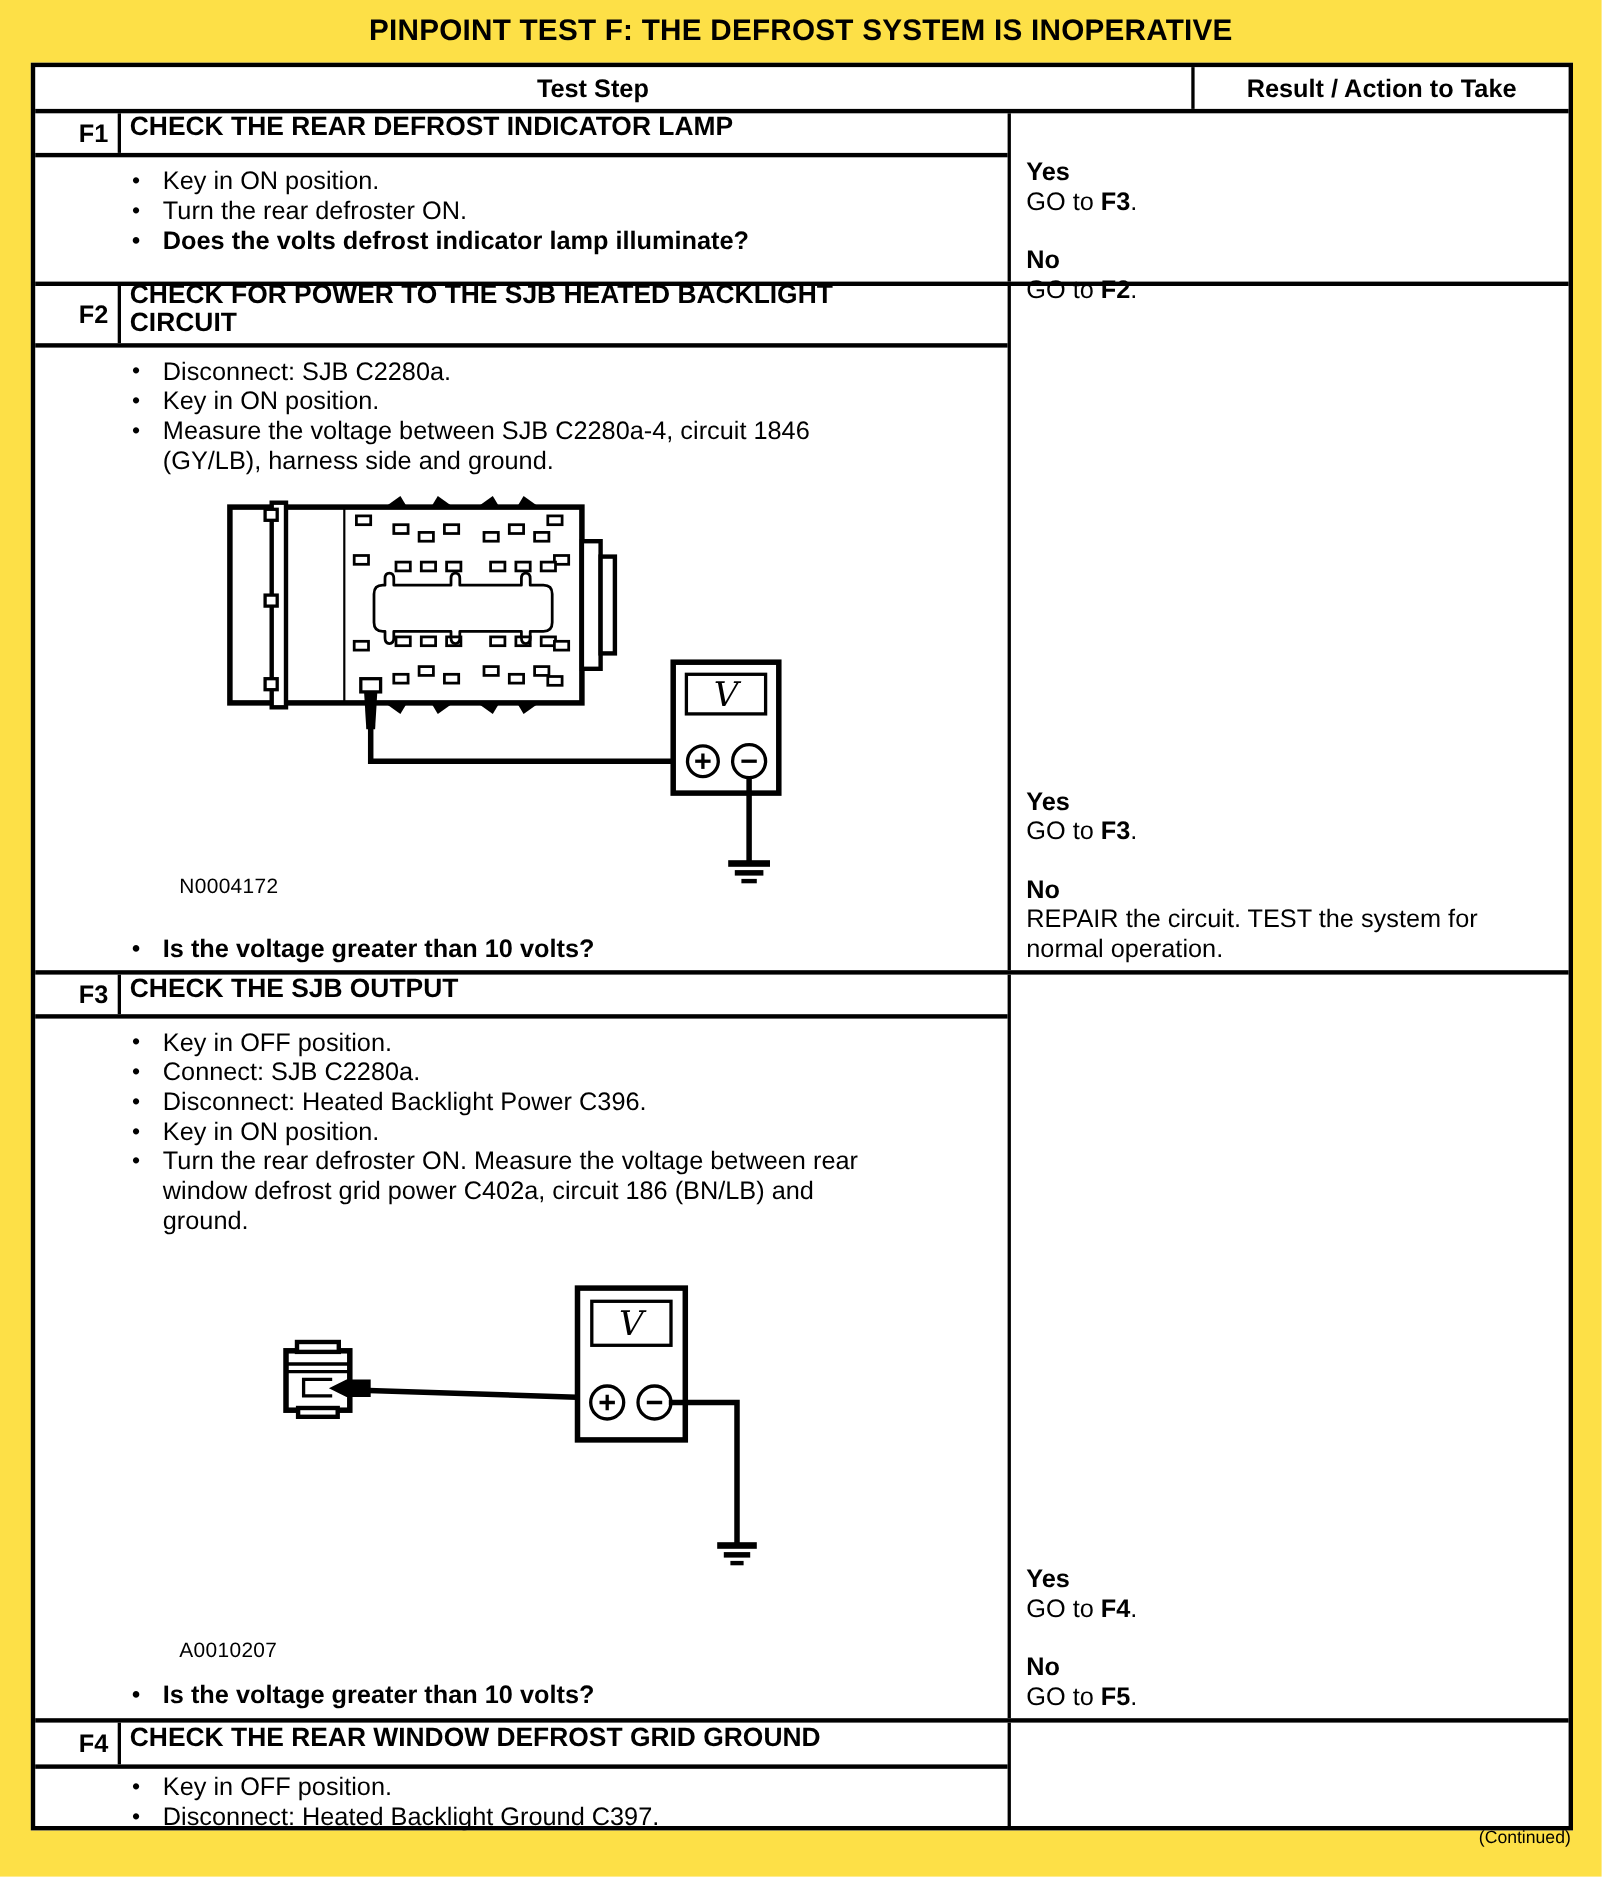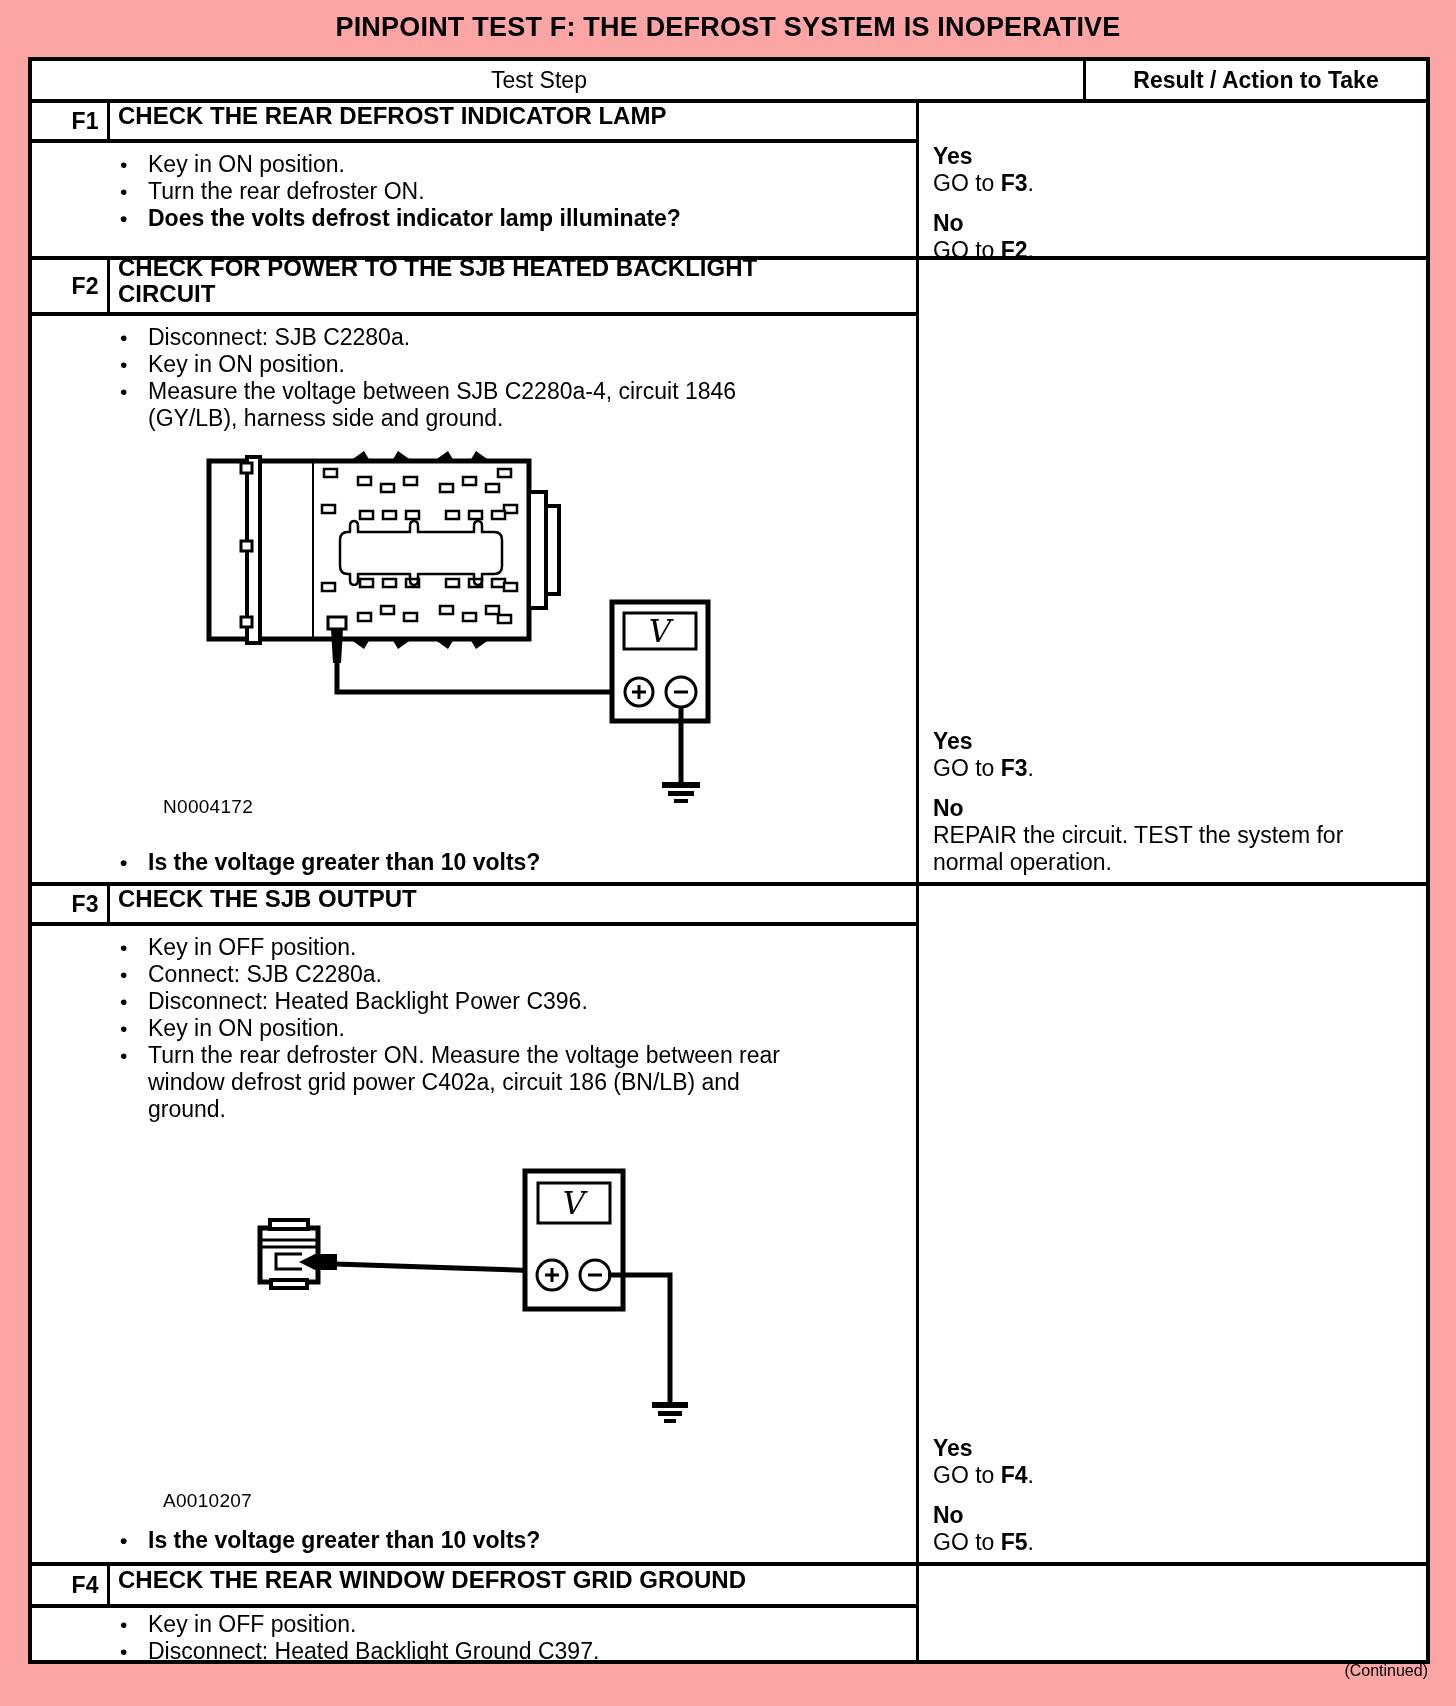--- a/index.html
+++ b/index.html
@@ -1,33 +1,33 @@
 <!DOCTYPE html>
 <html><head>
 <meta charset="utf-8">
 <style>
   * { margin:0; padding:0; box-sizing:border-box; }
   body { background:#fff; font-family:"Liberation Sans", sans-serif; color:#000; }
-  .page { position:relative; width:1456px; height:1706px; background:#fca5a5; overflow:hidden; }
+  .page { position:relative; width:1456px; height:1706px; background:#fde047; overflow:hidden; }
 
   .doc-title { position:absolute; top:12px; left:0; width:100%; text-align:center;
                font-size:27px; font-weight:bold; letter-spacing:0.2px; }
 
   .pptable { position:absolute; left:28px; top:57px; width:1402px; border:4px solid #000; background:#fff; }
 
   .thead { display:flex; height:38px; }
   .th-left  { width:1014px; display:flex; align-items:center; justify-content:center;
-              font-weight:normal; font-size:23px; }
+              font-weight:bold; font-size:23px; }
   .th-right { flex:1; border-left:3px solid #000; display:flex; align-items:center;
               justify-content:center; font-weight:bold; font-size:23px;margin-left:37px; }
 
   .step { display:flex; border-top:4px solid #000; }
   .step-left { width:884px; display:flex; flex-direction:column; }
   .step-right { flex:1; border-left:3px solid #000; display:flex; flex-direction:column;
-                padding:6px 14px; font-size:23px; line-height:27px; }
+                padding:6px 14px; font-size:23px; line-height:27px;gap:13px; }
   .step-right.align-top { justify-content:flex-start; padding-top:40px; }
   .step-right.align-bottom { justify-content:flex-end; padding-bottom:6px; }
 
   .title-row { display:flex; border-bottom:4px solid #000; }
   .fnum { width:78px; border-right:3px solid #000; display:flex; align-items:center;
           justify-content:center; font-weight:bold; font-size:23px;padding-left:31px; }
   .fstep-title { flex:1; display:flex; align-items:center; padding:2px 140px 13px 8px;
                  font-weight:bold; font-size:24px; line-height:26px; }
 
   .content { position:relative; flex:1; }

